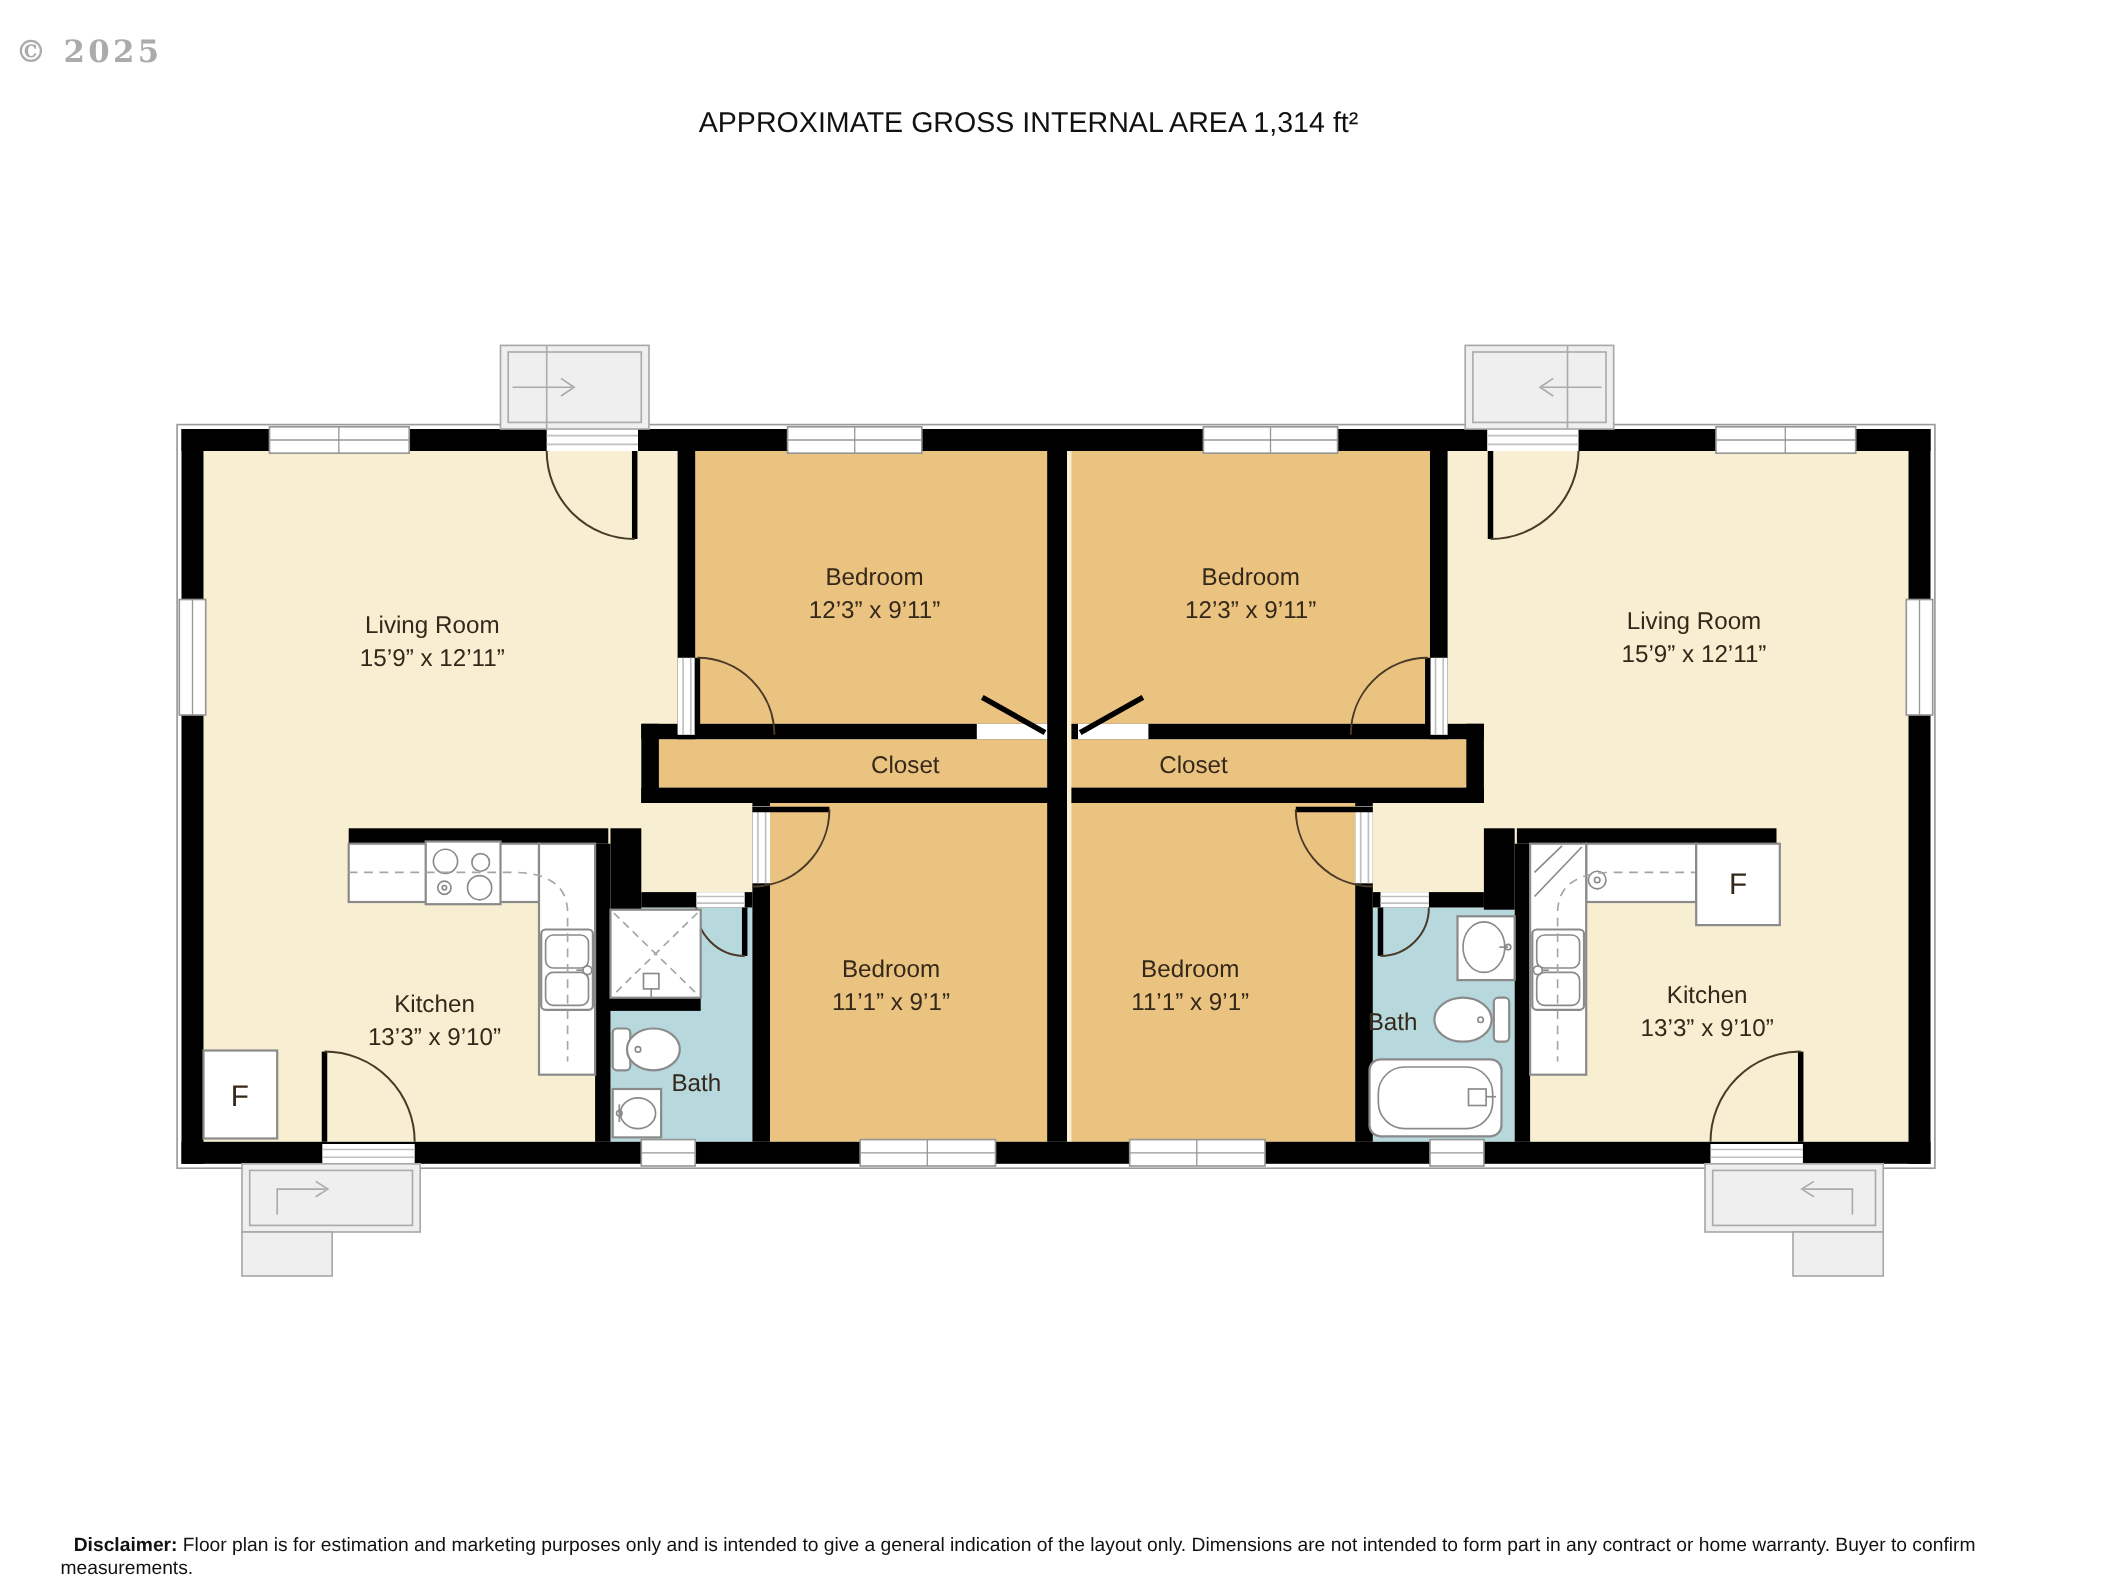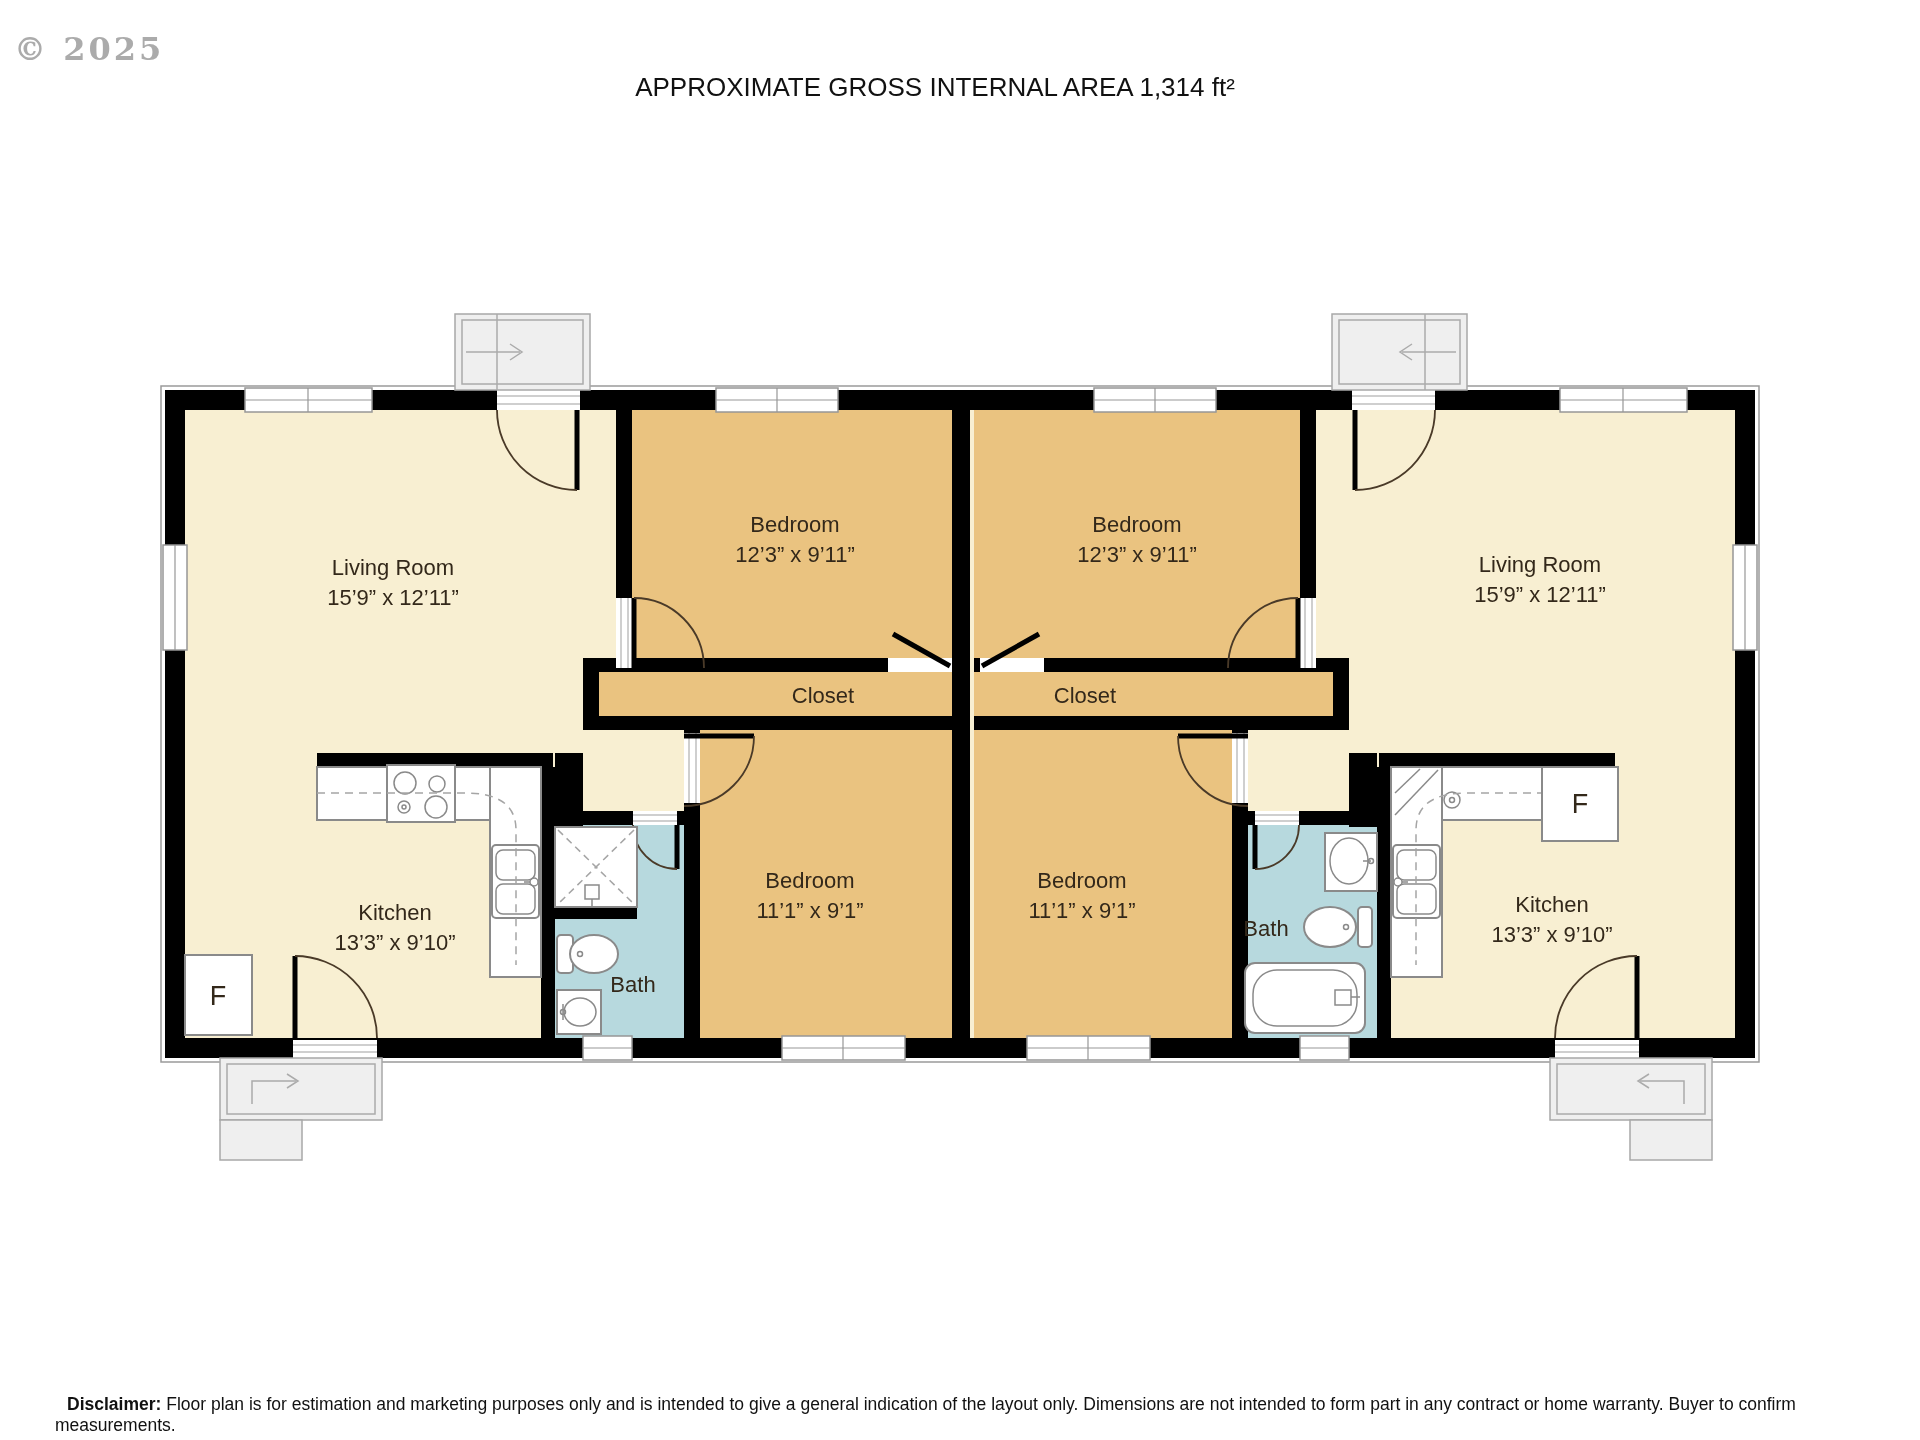--- a/index.html
+++ b/index.html
@@ -3,24 +3,24 @@
 <meta charset="utf-8">
 <style>
   :root{
     --floor:#F8EFD2; --bedroom:#EAC380; --bath:#B7D9DE;
     --wall:#000000; --label:#33281A;
   }
   html,body{margin:0;padding:0;background:#ffffff;}
   .stage{position:relative;width:1920px;height:1440px;background:#fff;overflow:hidden;
          font-family:"Liberation Sans", sans-serif;}
   .copyright{position:absolute;left:14px;top:30px;font-family:"DejaVu Serif", serif;
-             font-weight:bold;font-size:32px;color:#8f8f8f;opacity:.75;letter-spacing:3px;}
+             font-weight:bold;font-size:28px;color:#8f8f8f;opacity:.75;letter-spacing:3px;}
   .titleblock{position:absolute;left:0;top:64px;width:1870px;text-align:center;color:#111;}
   .title{font-size:35px;font-weight:bold;letter-spacing:.5px;}
-  .subtitle{font-size:26px;margin-top:8px;}
+  .subtitle{font-size:26px;margin-top:32px;}
   .disclaimer{position:absolute;left:55px;top:1394px;width:1840px;font-size:17.5px;color:#111;}
   .disclaimer b{font-weight:bold;margin-left:12px;}
   svg{position:absolute;left:0;top:0;}
   text{font-family:"Liberation Sans", sans-serif;fill:var(--label);}
   .room-name{font-size:22px;}
   .room-dims{font-size:22px;}
   .f-label{font-size:27px;}
   .wall{fill:var(--wall);}
   .gap{fill:#ffffff;}
   .fixture{fill:#ffffff;stroke:#8a8a8a;stroke-width:2;}

